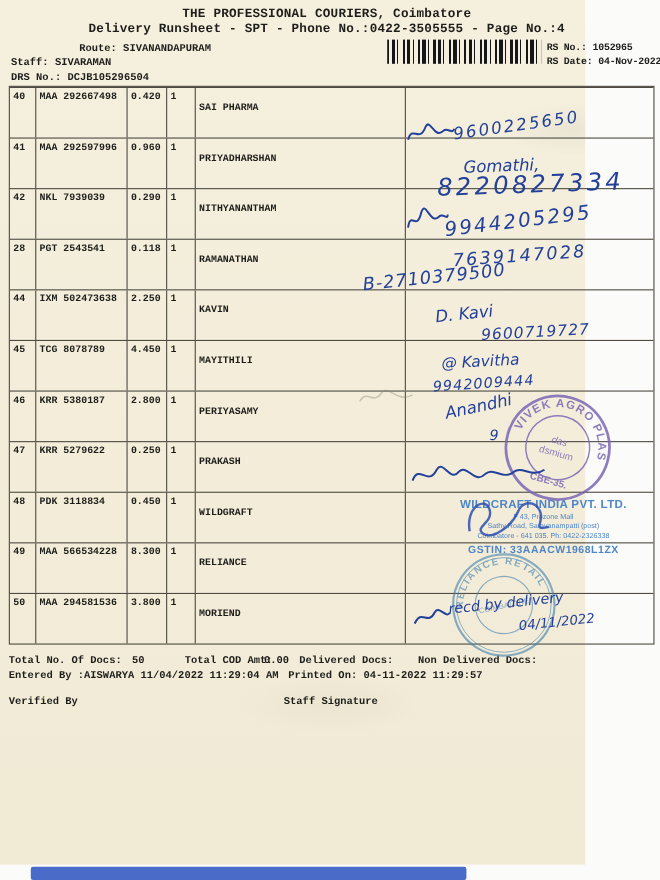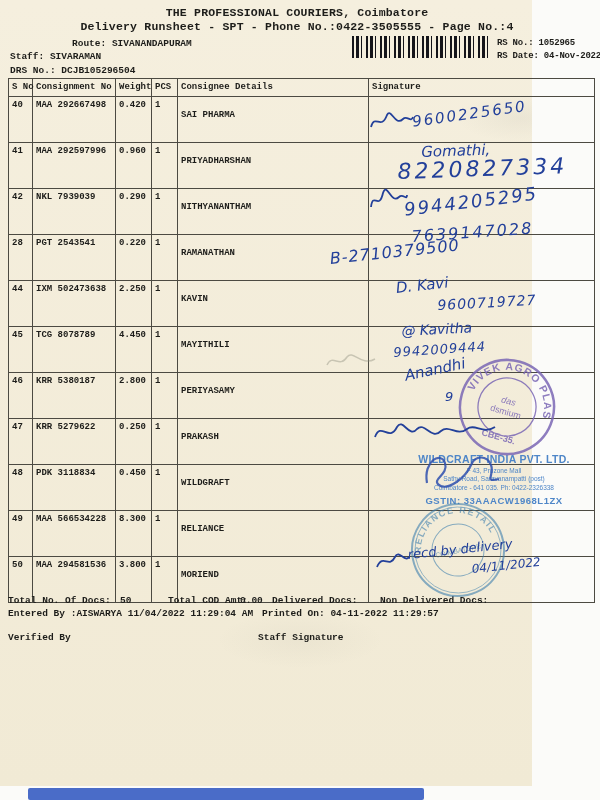--- a/index.html
+++ b/index.html
@@ -42,28 +42,20 @@
   <div class="t" style="left:28px;top:38px;margin-left:44px;"><span>Route:</span> <span>SIVANANDAPURAM</span></div>
   <div class="t" style="left:10px;top:51px;"><span>Staff:</span> <span>SIVARAMAN</span></div>
   <div class="t" style="left:10px;top:65px;"><span>DRS No.:</span> <span>DCJB105296504</span></div>
 
   <div class="barcode"></div>
   <div class="t" style="left:497px;top:38px;font-size:9px;letter-spacing:-0.2px;">RS No.: 1052965</div>
   <div class="t" style="left:497px;top:51px;font-size:9px;letter-spacing:-0.2px;">RS Date: 04-Nov-2022</div>
 
   <div class="tablewrap" style="position:absolute;">
 
-    <div class="tr thr">
-      <div class="td">S No</div>
-      <div class="td">Consignment No</div>
-      <div class="td">Weight</div>
-      <div class="td">PCS</div>
-      <div class="td">Consignee Details</div>
-      <div class="td">Signature</div>
-    </div>
 
     <div class="tr">
       <div class="td">40</div>
       <div class="td">MAA 292667498</div>
       <div class="td">0.420</div>
       <div class="td">1</div>
       <div class="td cons">SAI PHARMA</div>
       <div class="td"></div>
     </div>
     <div class="tr">
@@ -78,21 +70,21 @@
       <div class="td">42</div>
       <div class="td">NKL 7939039</div>
       <div class="td">0.290</div>
       <div class="td">1</div>
       <div class="td cons">NITHYANANTHAM</div>
       <div class="td"></div>
     </div>
     <div class="tr">
       <div class="td">28</div>
       <div class="td">PGT 2543541</div>
-      <div class="td">0.220</div>
+      <div class="td">0.118</div>
       <div class="td">1</div>
       <div class="td cons">RAMANATHAN</div>
       <div class="td"></div>
     </div>
     <div class="tr">
       <div class="td">44</div>
       <div class="td">IXM 502473638</div>
       <div class="td">2.250</div>
       <div class="td">1</div>
       <div class="td cons">KAVIN</div>

